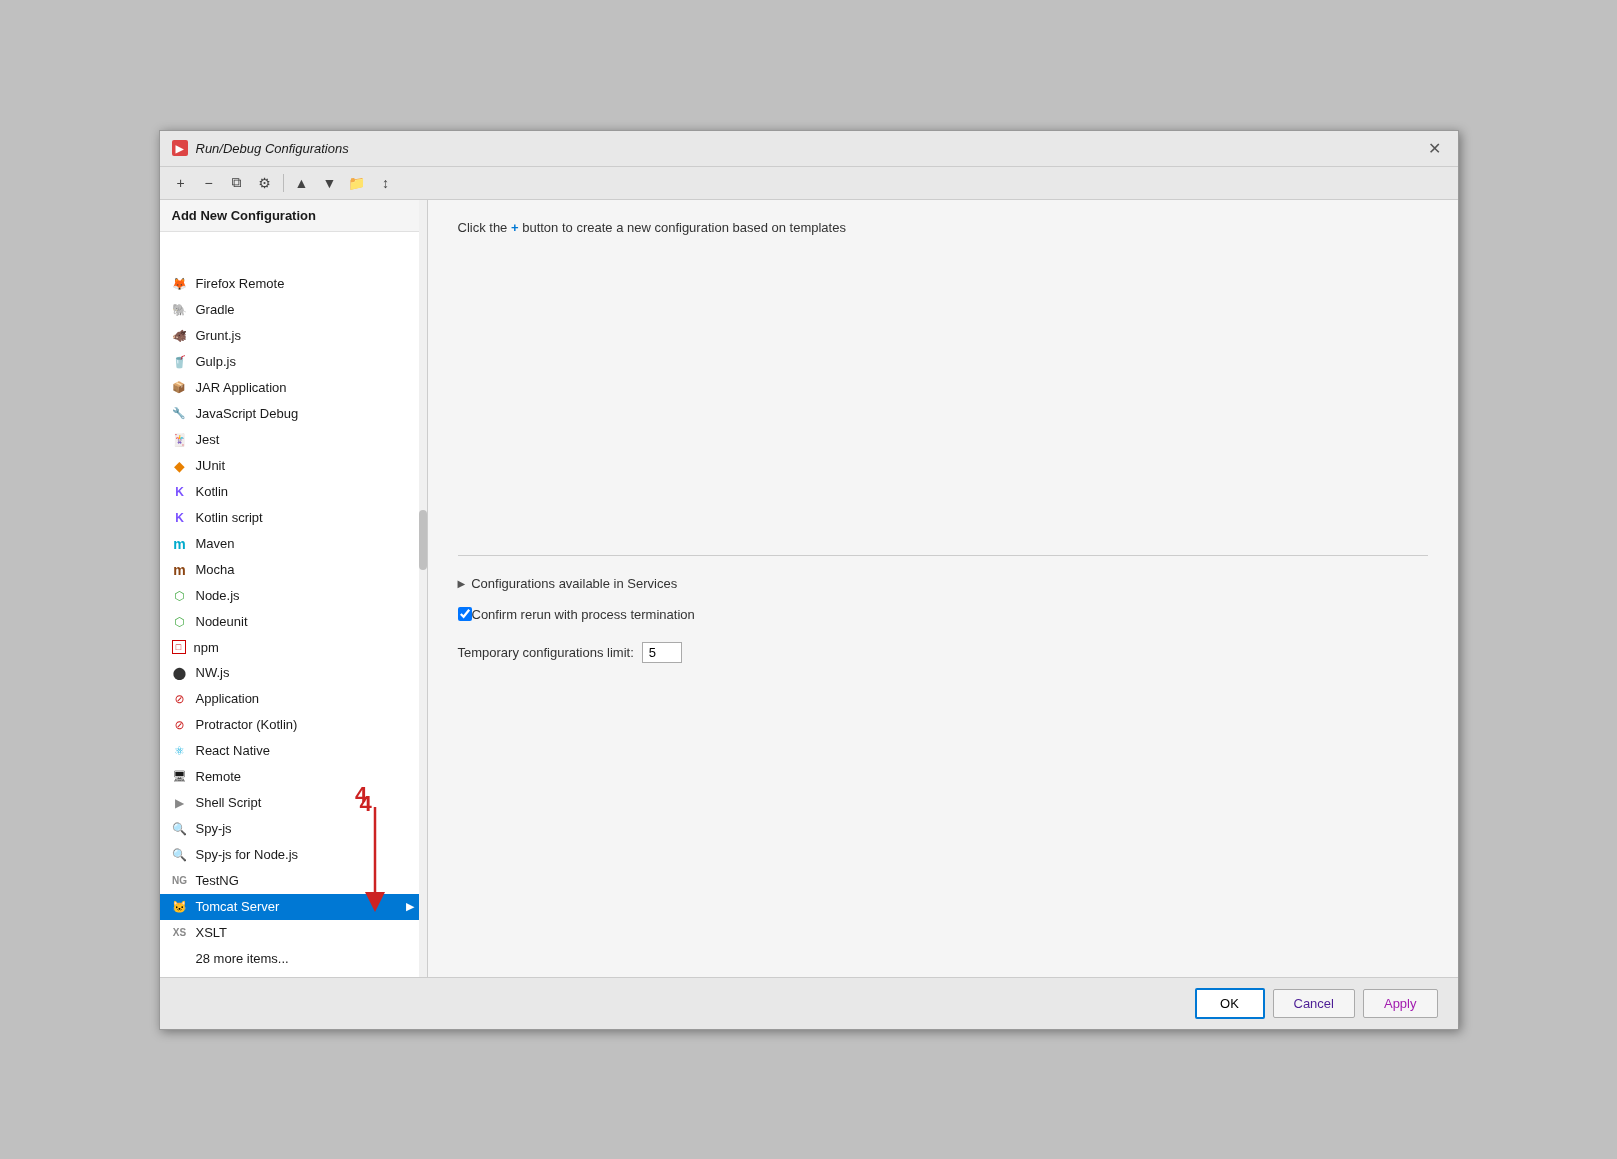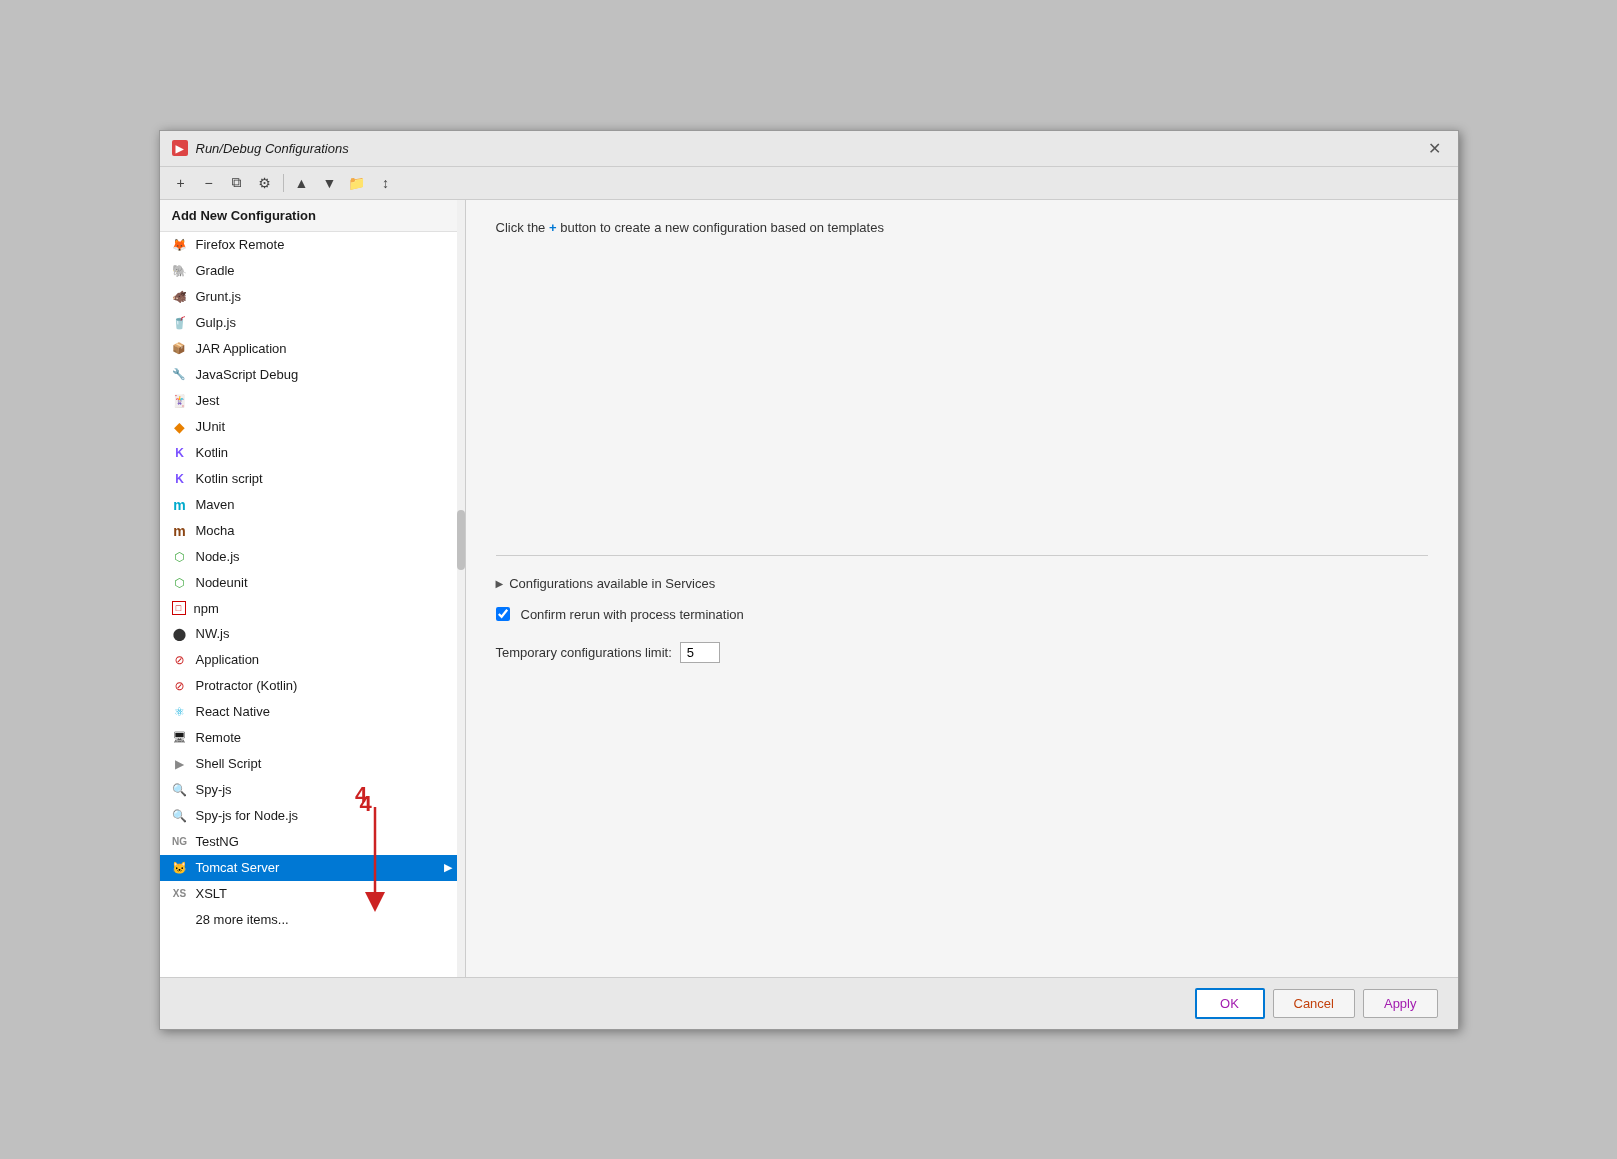--- a/index.html
+++ b/index.html
@@ -89,28 +89,29 @@
       height: 18px;
       background: #bbb;
       margin: 0 3px;
     }
     .main-content {
       display: flex;
       flex: 1;
       overflow: hidden;
     }
     .sidebar {
-      width: 306px;
+      width: 268px;
       background: #ffffff;
       border-right: 1px solid #ccc;
       display: flex;
       flex-direction: column;
       overflow: hidden;
       flex-shrink: 0;
       position: relative;
+      gap: 39px;
     }
     .sidebar-header {
       padding: 8px 12px;
       font-size: 13px;
       font-weight: 600;
       color: #1a1a1a;
       border-bottom: 1px solid #e0e0e0;
       background: #f5f5f5;
     }
     .sidebar-list {
@@ -180,21 +181,21 @@
       cursor: pointer;
       margin-bottom: 16px;
     }
     .collapsible-arrow {
       font-size: 10px;
       color: #555;
     }
     .checkbox-row {
       display: flex;
       align-items: center;
-      gap: 11px;
+      gap: 0;
       margin-bottom: 8px;
       font-size: 13px;
       color: #333;
     }
     .checkbox-row input[type="checkbox"] {
       width: 14px;
       height: 14px;
       cursor: pointer;
     }
     .temp-limit-row {
@@ -222,27 +223,27 @@
       gap: 8px;
       flex-shrink: 0;
     }
     .bottom-btn {
       padding: 6px 20px;
       font-size: 13px;
       cursor: pointer;
       border-radius: 2px;
       border: 1px solid #aaa;
       background: #f5f5f5;
-      color: #c2410c;
+      color: #4c1d95;
       min-width: 70px;
     }
     .bottom-btn.primary {
       background: white;
       border: 2px solid #0078d4;
-      color: #a21caf;
+      color: #000000;
     }
     .bottom-btn.disabled {
       color: #a21caf;
       cursor: default;
     }
     .scrollbar-track {
       position: absolute;
       right: 0;
       top: 0;
       width: 8px;

